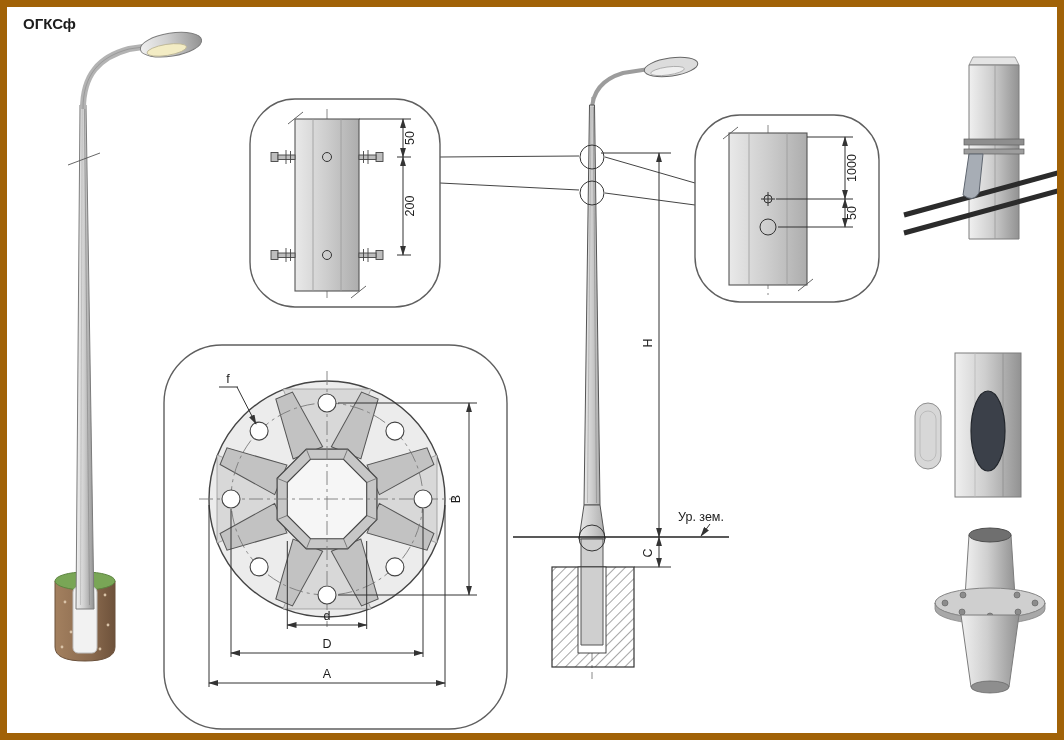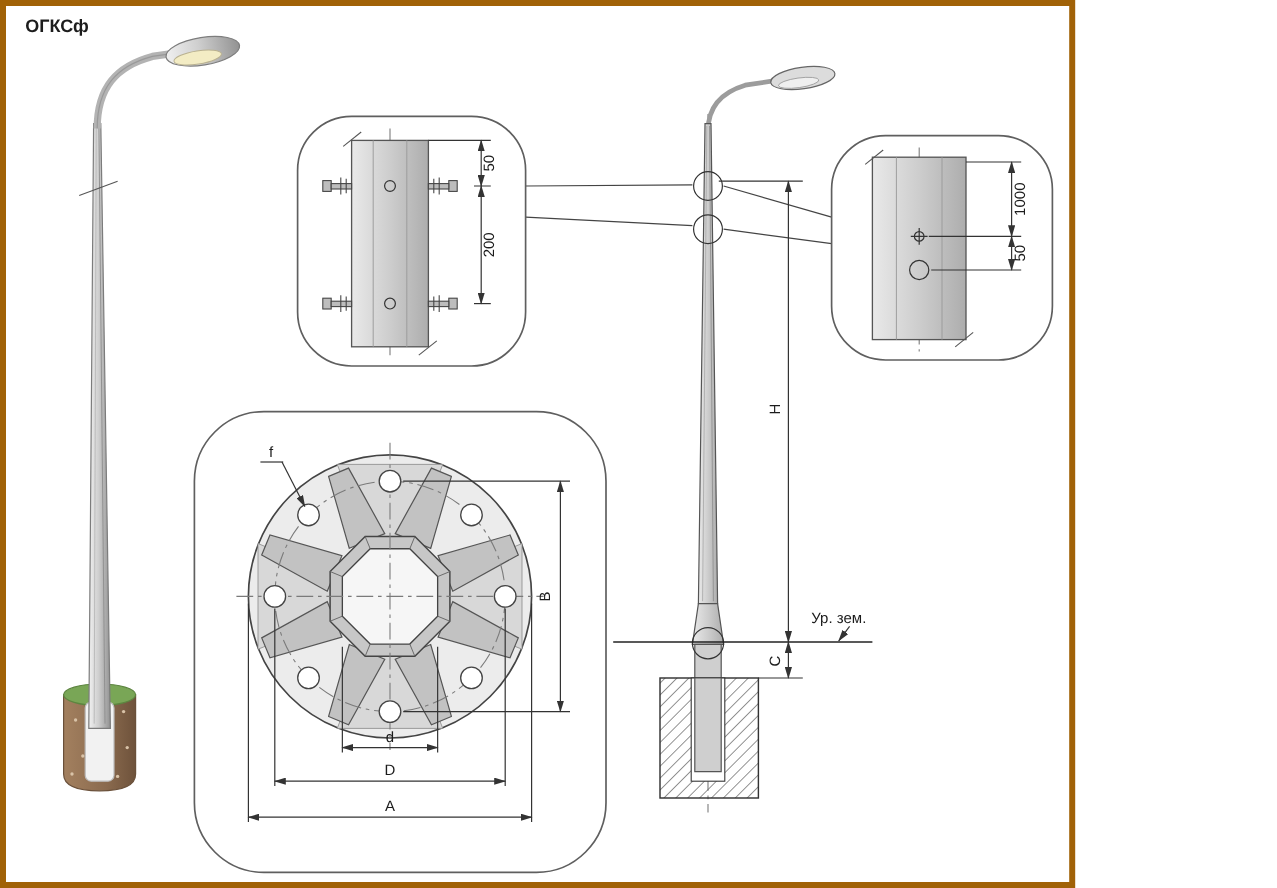--- a/index.html
+++ b/index.html
@@ -1,18 +1,18 @@
 <!DOCTYPE html>
 <html><head>
 <meta charset="utf-8">
 <style>
   html,body{margin:0;padding:0;background:#ffffff;}
   #stage{
-    position:relative;width:896px;height:740px;background:#ffffff;
-    border:5px solid #a16207;box-sizing:border-box;overflow:hidden;
+    position:relative;width:1064px;height:740px;background:#ffffff;
+    border:7px solid #a16207;box-sizing:border-box;overflow:hidden;
     font-family:"Liberation Sans", sans-serif;
   }
   svg{display:block;}
   text{fill:#1c1c1c;font-family:"Liberation Sans", sans-serif;}
   .dim{font-size:12.5px;}
   .title{font-size:15px;font-weight:bold;}
   .thin{stroke:#333;stroke-width:1;fill:none;}
   .callout{fill:#ffffff;stroke:#5f5f5f;stroke-width:1.4;}
   .centerline{stroke:#7a7a7a;stroke-width:0.9;fill:none;stroke-dasharray:14 4 3 4;}
 </style>

